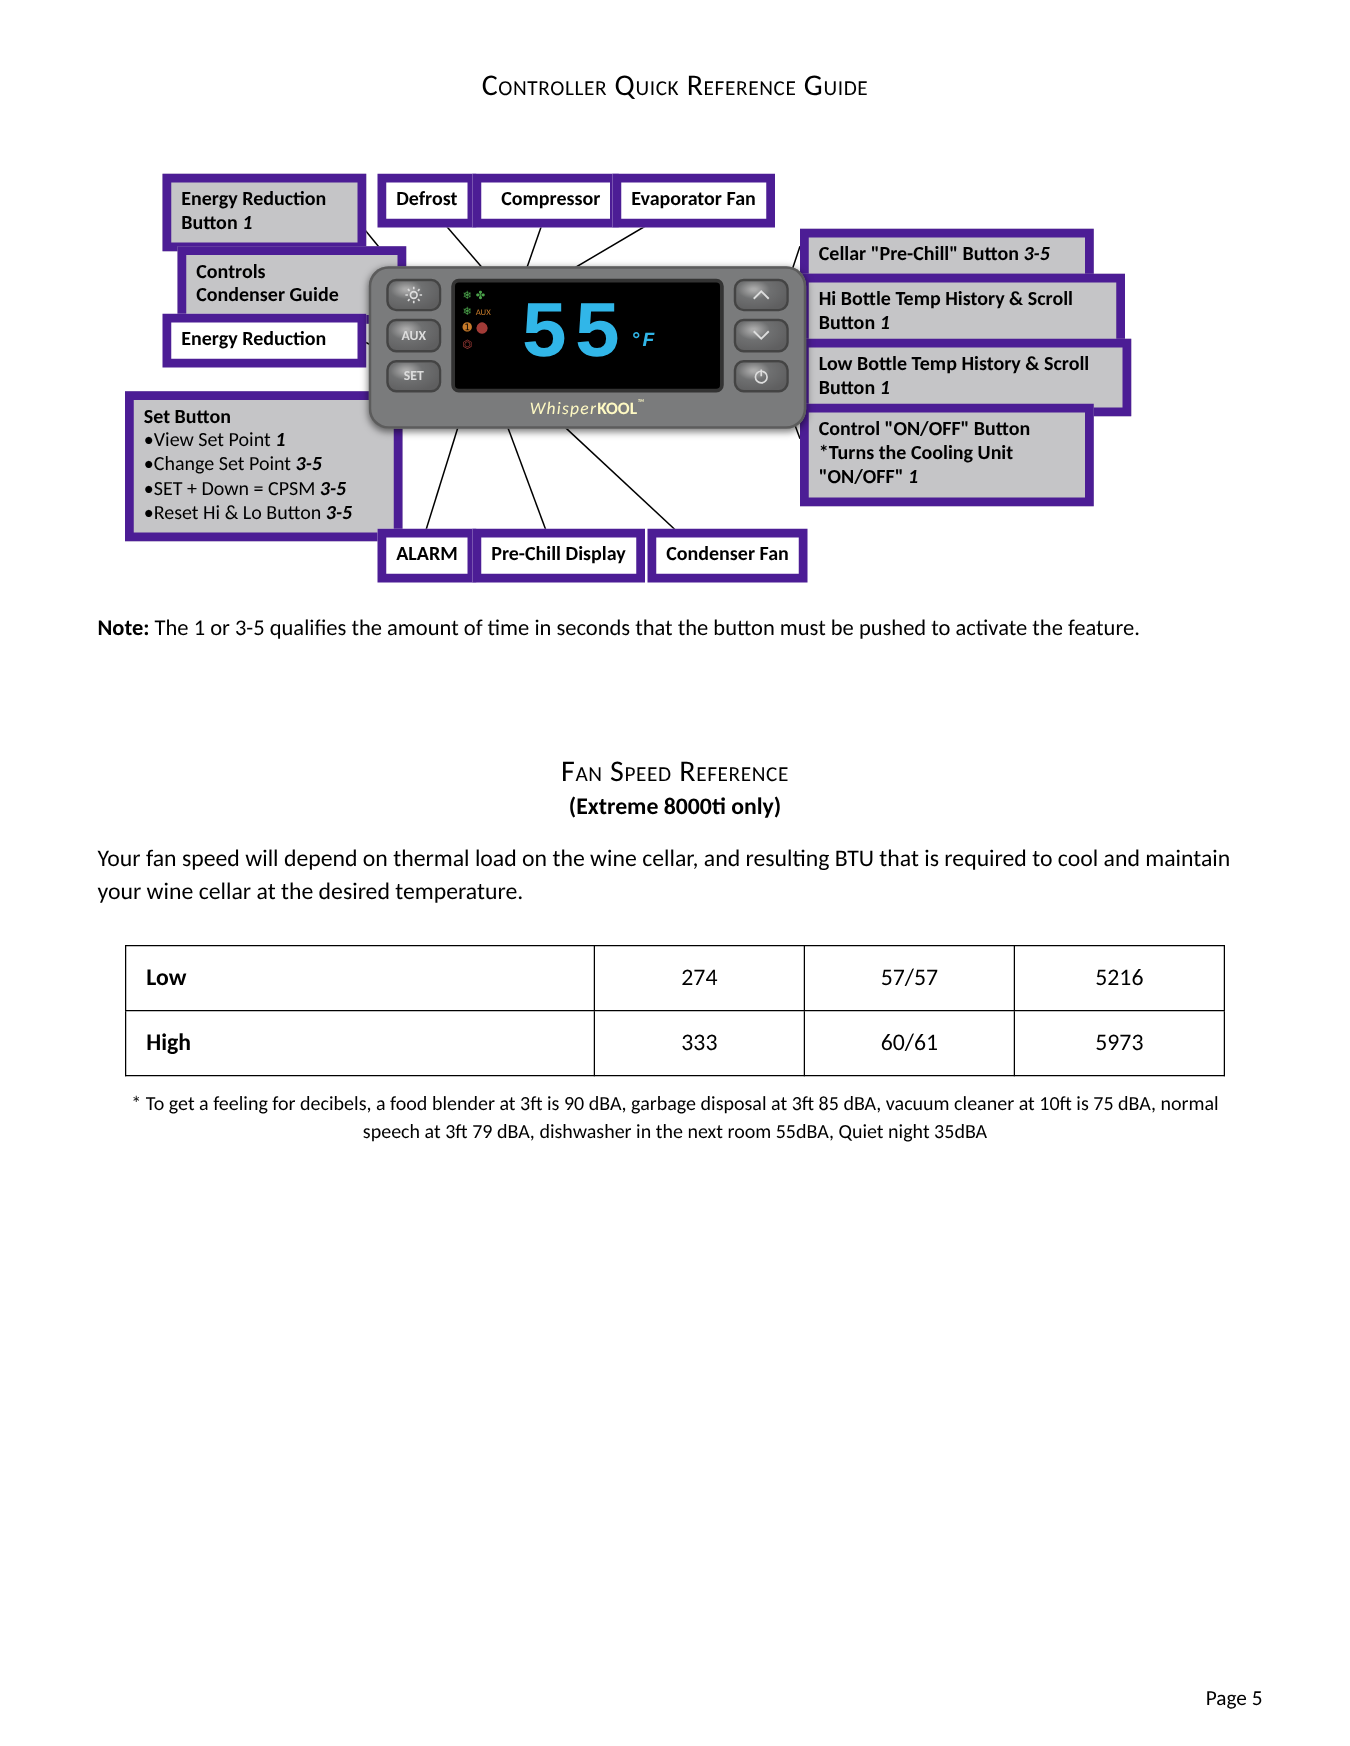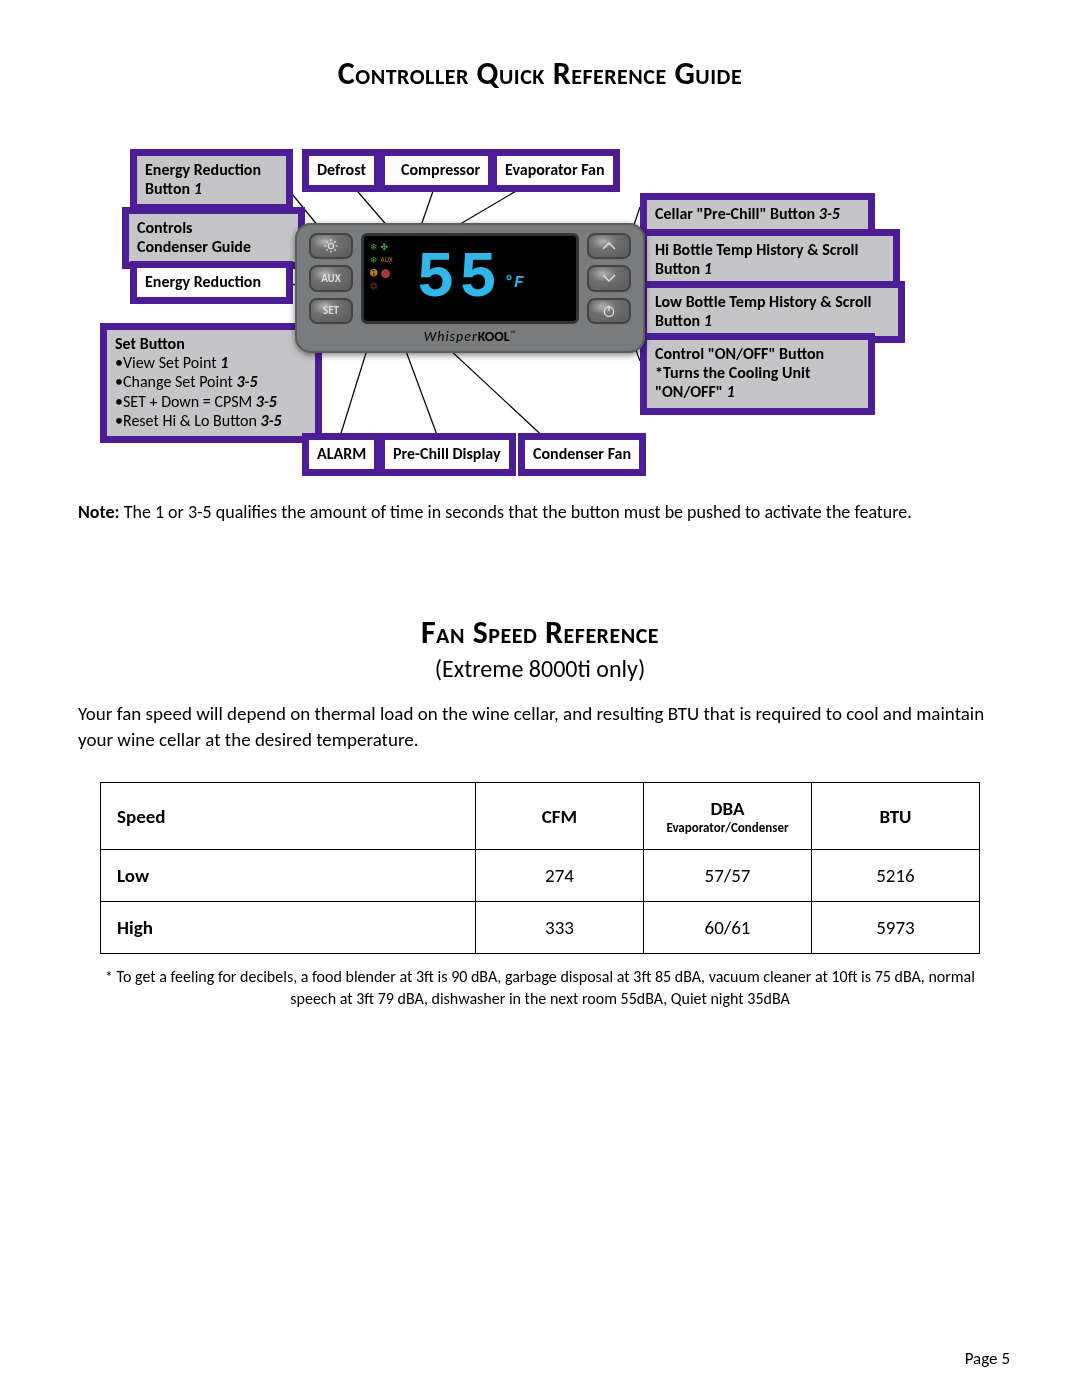--- a/index.html
+++ b/index.html
@@ -7,29 +7,29 @@
     margin: 0;
     padding: 40px 70px 40px 70px;
     width: 1080px;
     font-family: "Myriad Pro", "Segoe UI", Calibri, Arial, sans-serif;
     color: #000;
     background: #fff;
     position: relative;
     height: 1397px;
   }
   h1 {
-    font-size: 32px;
-    font-weight: 700;
+    font-size: 24px;
+    font-weight: 400;
     letter-spacing: 0.5px;
     margin: 14px 0 50px 0;
     text-align: center;
     font-variant: small-caps;
   }
   h1.section2 { margin: 90px 0 0 0; }
-  .sub { text-align: center; font-size: 24px; margin-top: 2px; }
+  .sub { text-align: center; font-size: 19px; margin-top: 2px; font-weight: bold; }
   .para { font-size: 19px; line-height: 1.35; margin: 18px 8px 0 8px; }
   .note { font-size: 18px; margin: 18px 8px 0 8px; }
   .note b { font-weight: 700; }
 
   
   .diagram {
     position: relative;
     width: 940px;
     height: 340px;
     margin: 0 auto;
@@ -101,21 +101,21 @@
   }
   .screen-icons .row { display:flex; gap:3px; align-items:center; }
   .screen-icons .r  { color:#a23b37; }
   .screen-icons .g  { color:#4aa24a; }
   .screen-icons .o  { color:#c57a2a; }
   .right-btns { display:flex; flex-direction:column; gap:6px; width:44px; }
   .brand {
     text-align:center;
     margin-top:4px;
     font-size:14px; letter-spacing:1px;
-    color:#000000;
+    color:#fef9c3;
     font-style:italic;
   }
   .brand b { font-weight:900; font-style:normal; letter-spacing:0;}
   .brand .tm { font-size:8px; vertical-align: top; }
 
   
   table.speed {
     border-collapse: collapse;
     width: 880px;
     margin: 30px auto 12px auto;
@@ -160,21 +160,21 @@
       <line x1="570" y1="108" x2="556" y2="110"></line>
       <line x1="570" y1="160" x2="556" y2="146"></line>
       <line x1="570" y1="218" x2="556" y2="180"></line>
     </g>
   </svg>
 
   <div class="callout" style="left:60px; top:6px; width:163px;">
     <span class="callout-title">Energy Reduction Button</span>
     <span class="em">1</span>
   </div>
-  <div class="callout" style="left:52px; top:64px; width:183px;">
+  <div class="callout" style="left:72px; top:64px; width:183px;">
     <span class="callout-title">Controls</span><br>
     <span class="callout-title">Condenser Guide</span>
   </div>
   <div class="callout plain" style="left:60px; top:118px; width:163px;">
     <span class="callout-title">Energy Reduction</span>
   </div>
   <div class="callout" style="left:30px; top:180px; width:222px;">
     <span class="callout-title">Set Button</span><br>
     <span>•View Set Point</span> <span class="em">1</span><br>
     <span>•Change Set Point</span> <span class="em">3-5</span><br>
@@ -296,29 +296,20 @@
   <b>Note:</b><span> The 1 or 3-5 qualifies the amount of time in seconds that the button must be pushed to activate the feature.</span>
 </p>
 
 <h1 class="section2">Fan Speed Reference</h1>
 <div class="sub">(Extreme 8000ti only)</div>
 
 <p class="para">Your fan speed will depend on thermal load on the wine cellar, and resulting BTU that is required to cool and maintain your wine cellar at the desired temperature.</p>
 
 <table class="speed">
   <tbody>
-      <tr>
-    <th>Speed</th>
-    <th class="val">CFM</th>
-    <th class="val">
-      <span>DBA</span>
-      <span class="dba-sub">Evaporator/Condenser</span>
-    </th>
-    <th class="val">BTU</th>
-  </tr>
   <tr>
     <td><b>Low</b></td>
     <td class="val">274</td>
     <td class="val">57/57</td>
     <td class="val">5216</td>
   </tr>
   <tr>
     <td><b>High</b></td>
     <td class="val">333</td>
     <td class="val">60/61</td>

